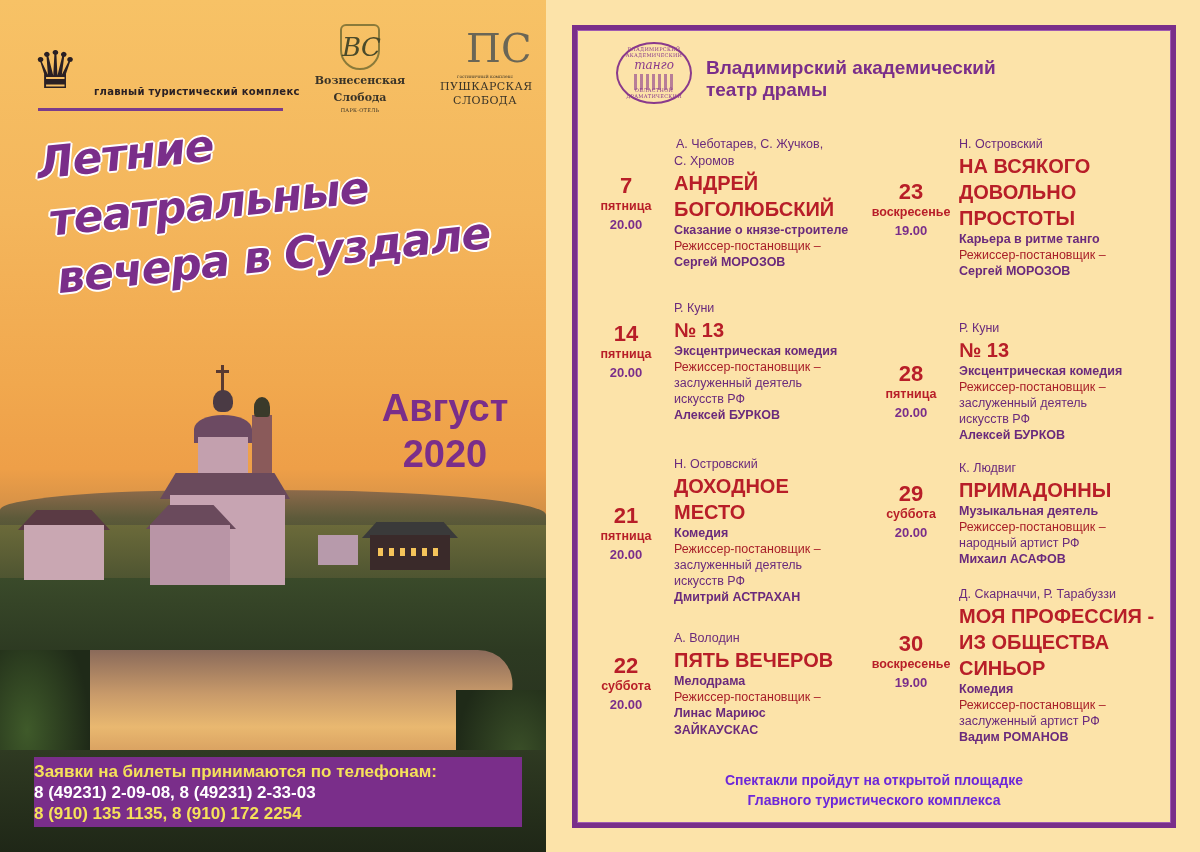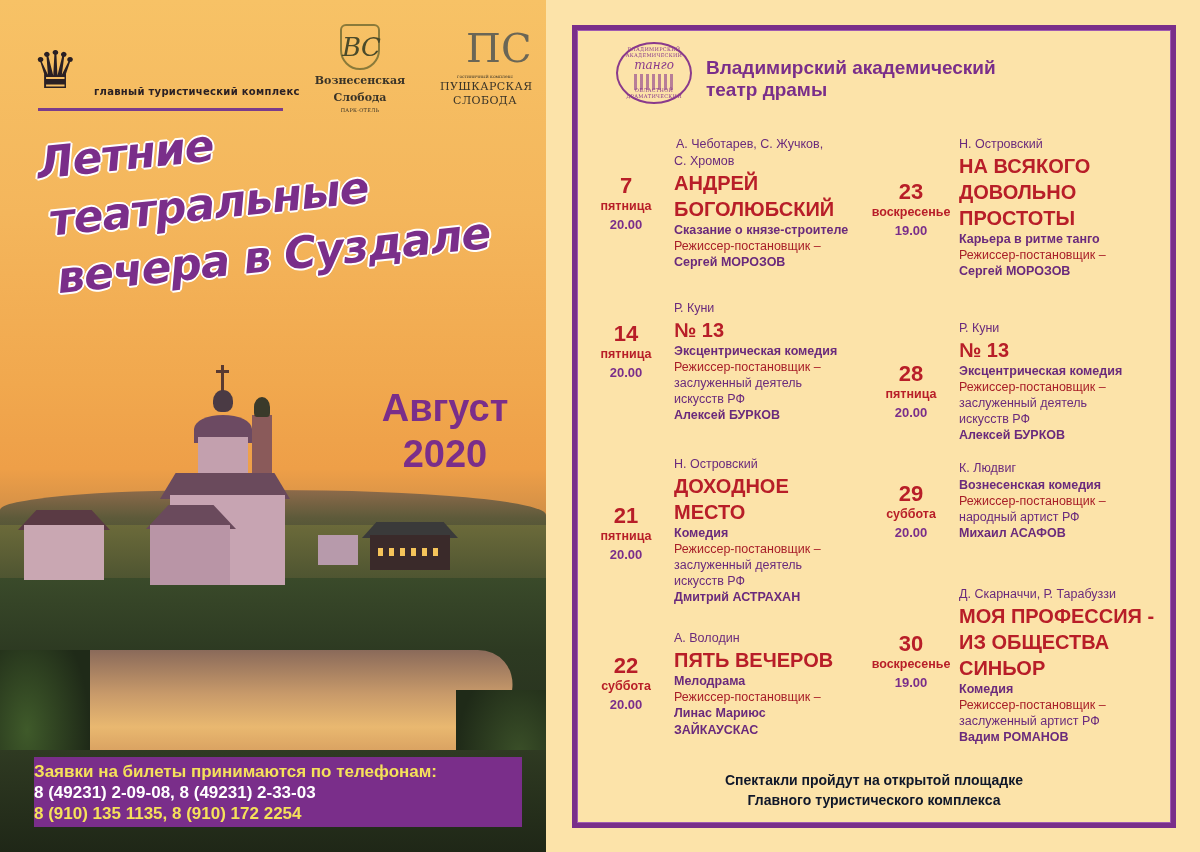--- a/index.html
+++ b/index.html
@@ -100,21 +100,21 @@
   .ev-wd { color: #b81e28; font-family: "Liberation Sans", sans-serif; font-weight: bold; font-size: 12.5px; line-height: 17px; }
   .ev-time { color: #7a2e8a; font-family: "Liberation Sans", sans-serif; font-weight: bold; font-size: 13px; line-height: 20px; }
   .ev-body { position: absolute; left: 88px; top: 0; width: 210px; }
   .ev-author { color: #6a2a7c; font-family: "Liberation Sans", sans-serif; font-size: 12.5px; line-height: 17px; }
   .ev-title { color: #b81e28; font-family: "Liberation Sans", sans-serif; font-weight: bold; font-size: 20px; line-height: 26px; }
   .ev-genre { color: #6a2a7c; font-family: "Liberation Sans", sans-serif; font-weight: bold; font-size: 12.5px; line-height: 16px; }
   .ev-dirlbl { color: #a81e28; font-family: "Liberation Sans", sans-serif; font-size: 12.5px; line-height: 16px; }
   .ev-honor { color: #6a2a7c; font-family: "Liberation Sans", sans-serif; font-size: 12.5px; line-height: 16px; }
   .ev-dir { color: #6a2a7c; font-family: "Liberation Sans", sans-serif; font-weight: bold; font-size: 12.5px; line-height: 17px; }
 
-  .venue { position: absolute; left: 26px; top: 770px; width: 604px; text-align: center; color: #0f172a; font-family: "Liberation Sans", sans-serif; font-weight: bold; font-size: 14px; line-height: 20px; }
+  .venue { position: absolute; left: 26px; top: 770px; width: 604px; text-align: center; color: #6d28d9; font-family: "Liberation Sans", sans-serif; font-weight: bold; font-size: 14px; line-height: 20px; }
 </style>
 </head>
 <body>
 
 <div class="left">
 
   <div class="scene">
     <div class="treeline"></div>
     <div class="fields"></div>
     <div class="hill"></div>
@@ -300,21 +300,22 @@
   </div>
 
   <div class="event" style="left:325px; top:460px; width:300px; height:120px;">
     <div class="ev-date" style="top:22px;">
       <div class="ev-day">29</div>
       <div class="ev-wd">суббота</div>
       <div class="ev-time">20.00</div>
     </div>
     <div class="ev-body">
       <div class="ev-author">К. Людвиг</div>
-      <div class="ev-genre">Вознесенская комедия</div>
+      <div class="ev-title">ПРИМАДОННЫ</div>
+      <div class="ev-genre">Музыкальная деятель</div>
       <div class="ev-dirlbl">Режиссер-постановщик –</div>
       <div class="ev-honor">народный артист РФ</div>
       <div class="ev-dir">Михаил АСАФОВ</div>
     </div>
   </div>
 
   <div class="event" style="left:325px; top:586px; width:300px; height:165px;">
     <div class="ev-date" style="top:46px;">
       <div class="ev-day">30</div>
       <div class="ev-wd">воскресенье</div>

